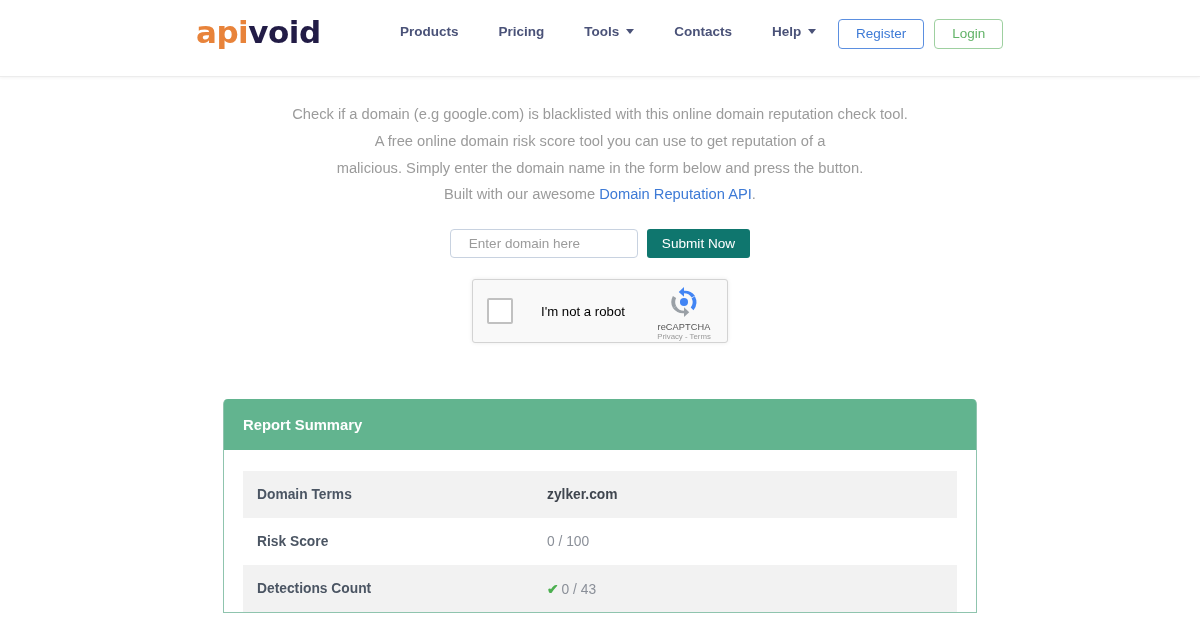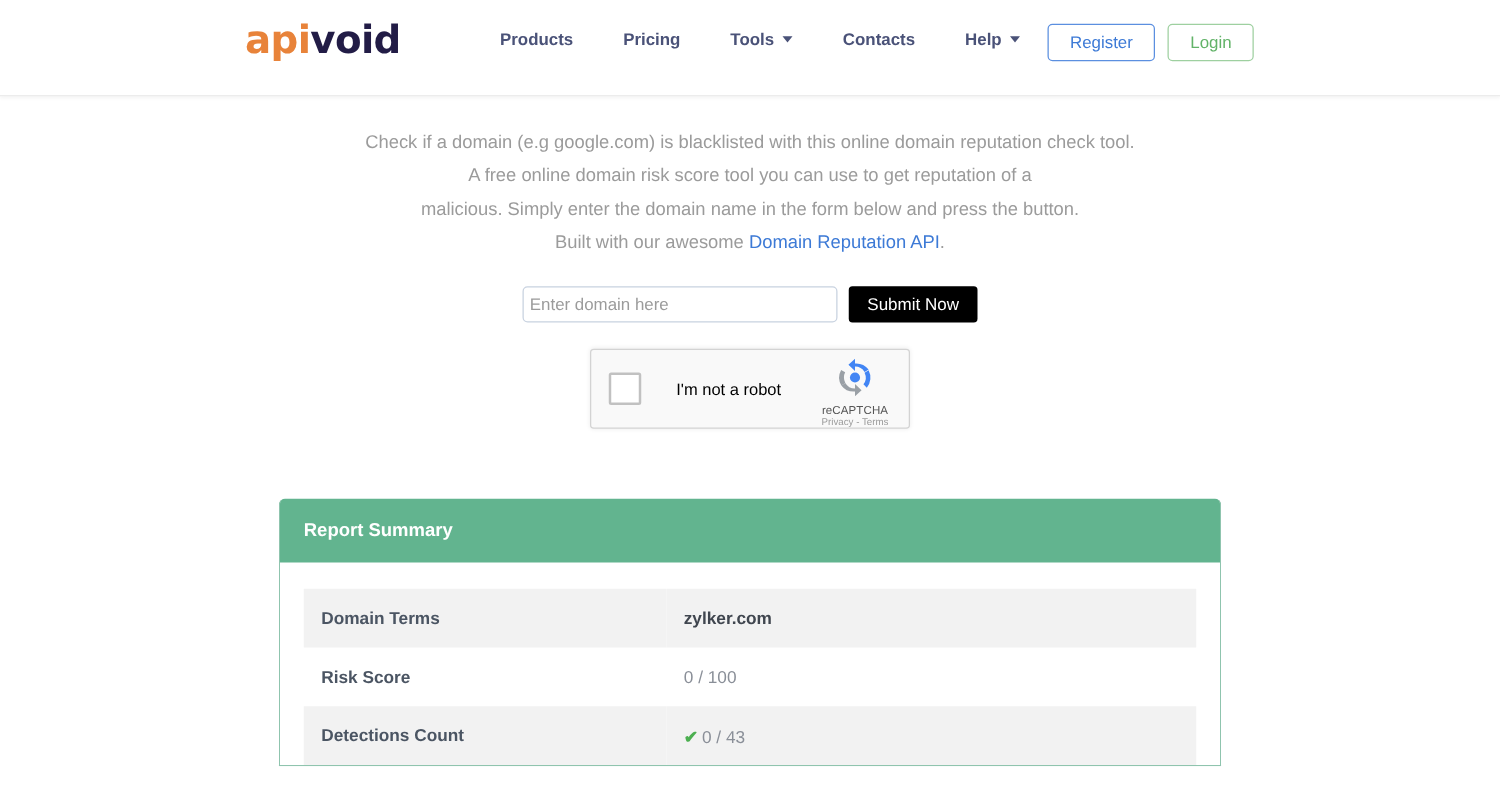--- a/index.html
+++ b/index.html
@@ -94,34 +94,34 @@
 
   
   .form-row {
     margin-top: 21px;
     display: flex;
     justify-content: center;
     align-items: stretch;
     gap: 9px;
   }
   .domain-input {
-    width: 252px;
+    width: 188px;
     height: 29px;
     border: 1px solid #c8d2e0;
     border-radius: 4px;
-    padding: 0 5px;
+    padding: 0 18px;
     font-size: 13.5px;
     color: #555;
     font-family: "Liberation Sans", sans-serif;
     outline: none;
   }
   .domain-input::placeholder { color: #9b9b9b; }
   .submit-btn {
     height: 29px;
-    background: #000000;
+    background: #0f766e;
     color: #fff;
     border: none;
     border-radius: 3px;
     padding: 0 15px;
     font-size: 13.6px;
     cursor: pointer;
     font-family: "Liberation Sans", sans-serif;
   }
 
   

